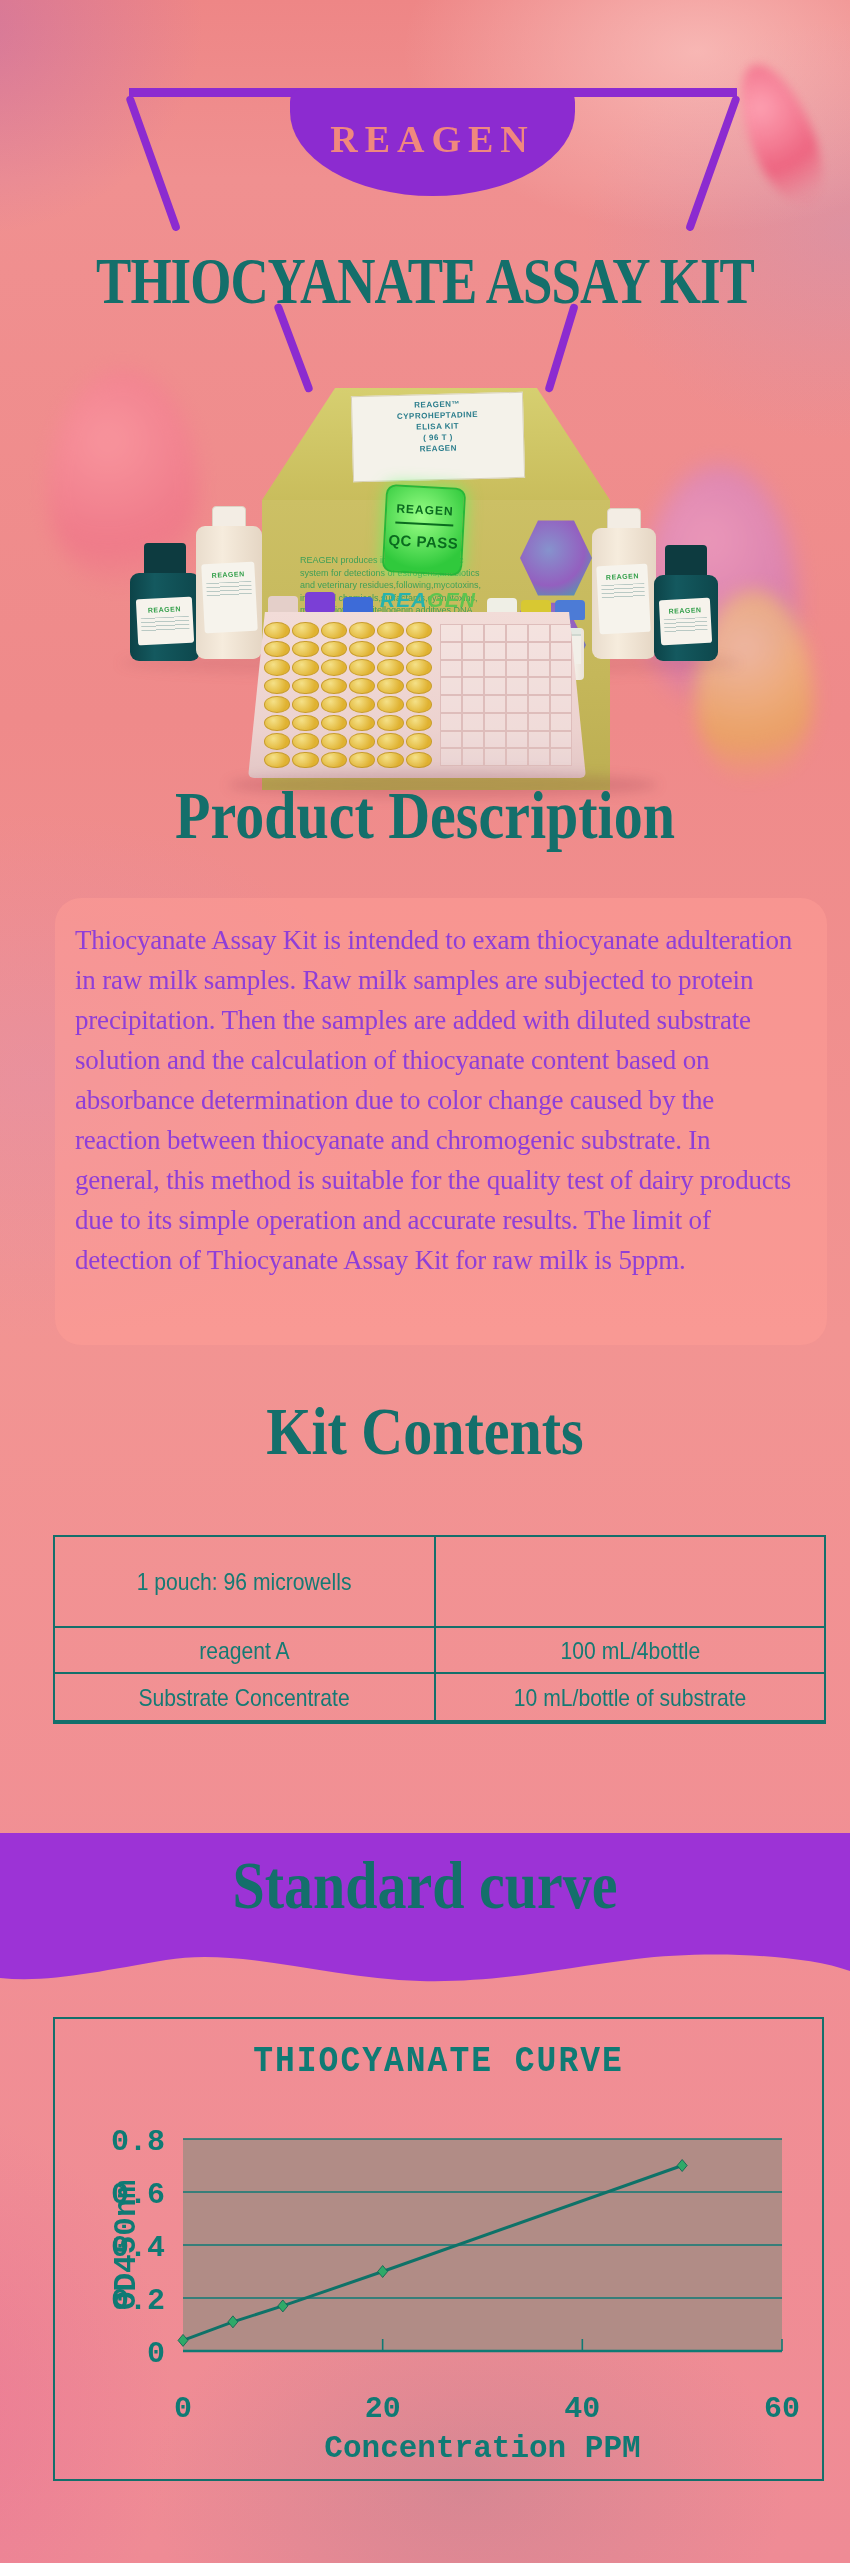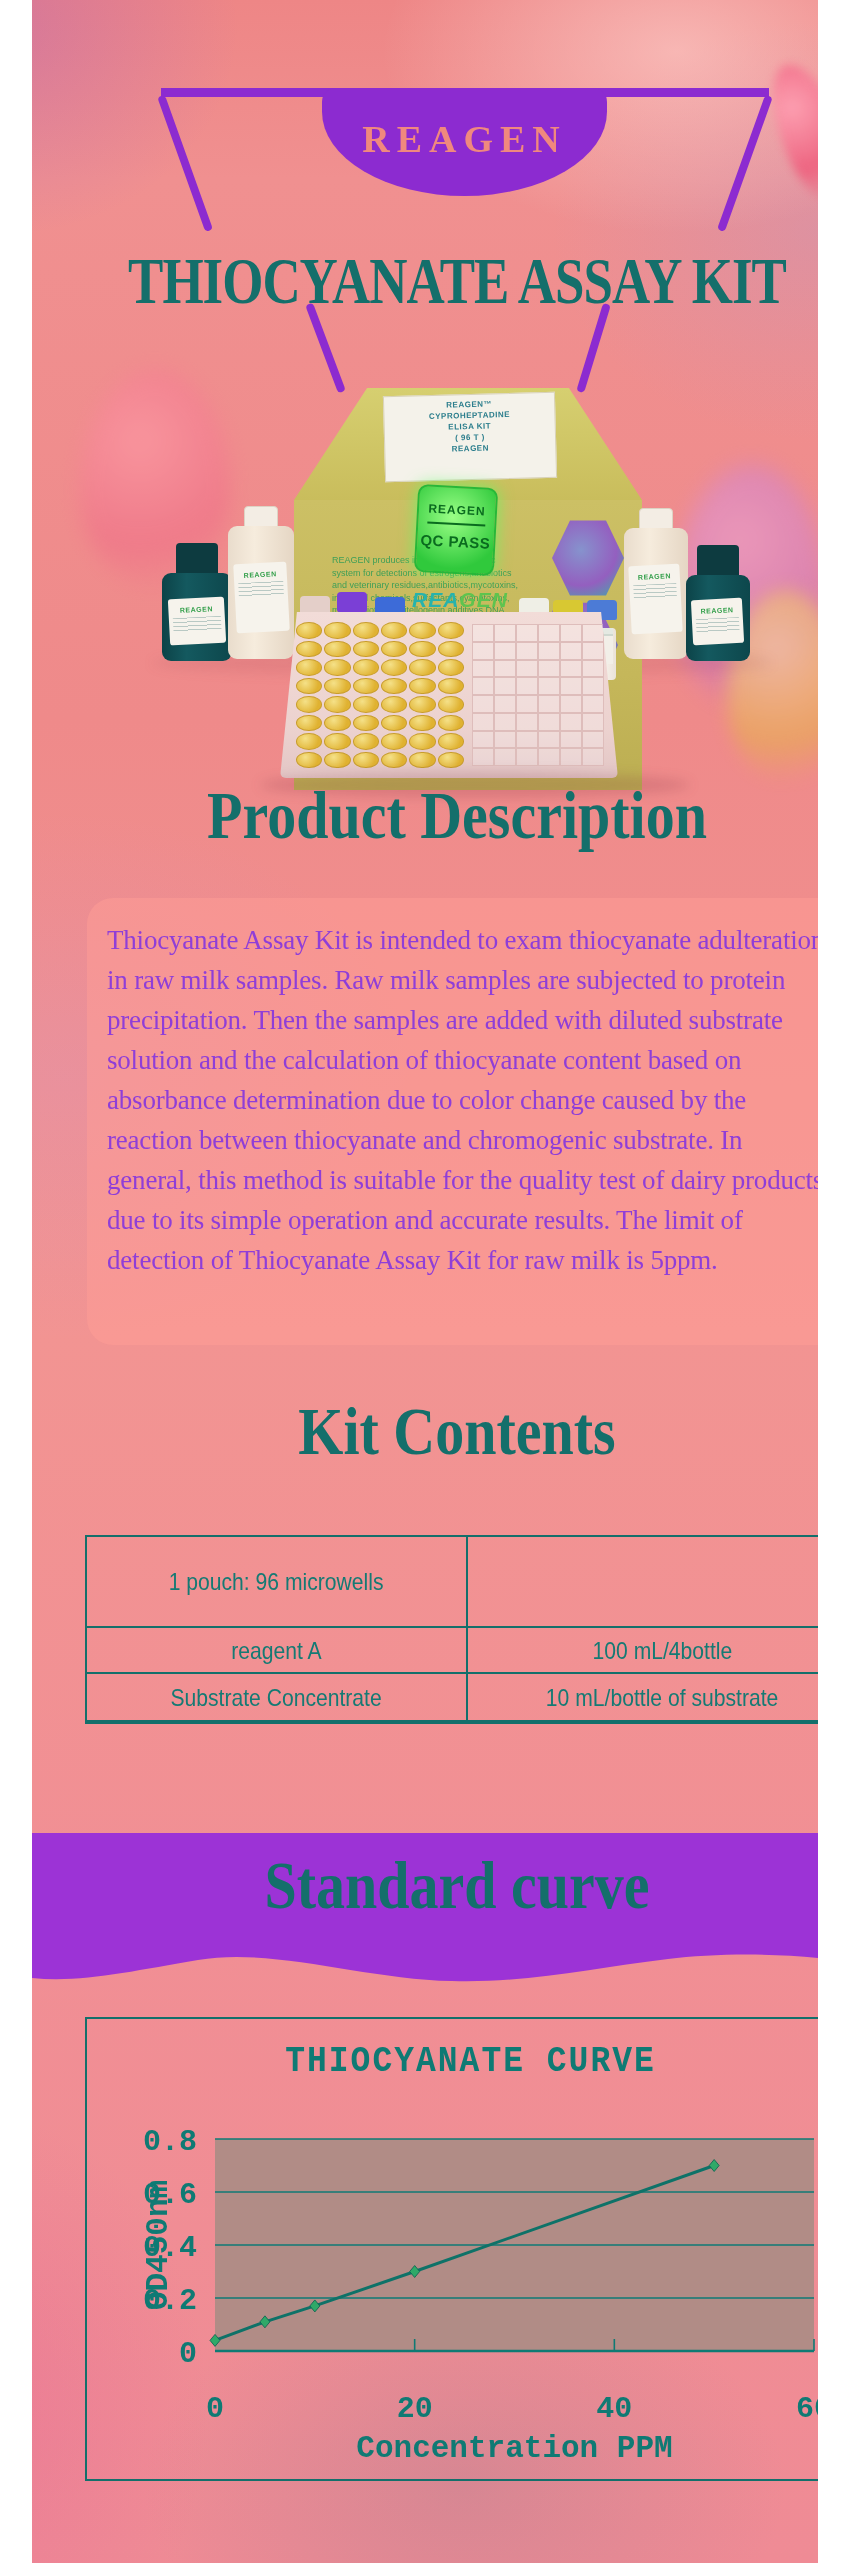--- a/index.html
+++ b/index.html
@@ -1,17 +1,17 @@
 <!DOCTYPE html>
 <html style="--teal: #146f6b; --chart-teal: #0f7a74; --table-text: #157a74; --purple-text: #8f3ed8; --banner: #9c33d6; --ribbon: #8c2bd0; --badge-text: #f0887e; --plot-bg: #b18c86; --line: #0e7268; --marker: #2fa968; --qc-green: #30c93c; --box-olive: #c8ba5e; --background-pink: #ef8b8b;"><head>
 <meta charset="utf-8">
 <title>Thiocyanate Assay Kit</title>
 <style>
   html,body{margin:0;padding:0;background:#fff;}
-  .page{position:relative;width:786px;height:2563px;margin:0 auto;overflow:hidden;
+  .page{position:relative;width:850px;height:2563px;margin:0 auto;overflow:hidden;
     font-family:"Liberation Sans",sans-serif;
     background:
       radial-gradient(420px 260px at 82% 2%, rgba(255,220,215,.55), rgba(255,220,215,0) 70%),
       radial-gradient(340px 300px at -4% 1%, rgba(150,80,200,.28), rgba(150,80,200,0) 70%),
       radial-gradient(380px 300px at 100% 9%, rgba(180,150,200,.30), rgba(180,150,200,0) 70%),
       radial-gradient(500px 380px at 4% 42%, rgba(200,150,220,.18), rgba(200,150,220,0) 70%),
       radial-gradient(460px 300px at 55% 97%, rgba(140,120,140,.25), rgba(140,120,140,0) 70%),
       radial-gradient(320px 420px at -6% 94%, rgba(225,90,150,.30), rgba(225,90,150,0) 70%),
       linear-gradient(180deg,#ee8686 0%,#f09090 7%,#ef8a8a 28%,#f29492 52%,#f18f94 74%,#ef8b95 100%);
   }
@@ -143,21 +143,21 @@
           <div>CYPROHEPTADINE</div>
           <div>ELISA KIT</div>
           <div>( 96 T )</div>
           <div>REAGEN</div>
         </div>
     </div>
     <div class="box-front">
       <div class="front-text">
           <div>REAGEN produces innovative diagnostic</div>
           <div>system for detections of estrogens,antibiotics</div>
-          <div>and veterinary residues,antibiotics,mycotoxins,</div>
+          <div>and veterinary residues,following,mycotoxins,</div>
           <div>industrial chemicals,surfactants,cyanotoxins,</div>
           <div>marine biotoxins,vitellogenin,additives,DNA</div>
           <div>and clinical research. This diagnostic</div>
           <div>kit is easy to use and designed to</div>
           <div>guarantee the quality of the product in</div>
         </div>
       <div class="box-brand">
         <span style="color:#27b3ac;">REA</span><span style="color:#5ec44f;">GEN</span>
       </div>
       <div class="hex" style="left:258px;top:18px;width:72px;height:80px;"></div>

